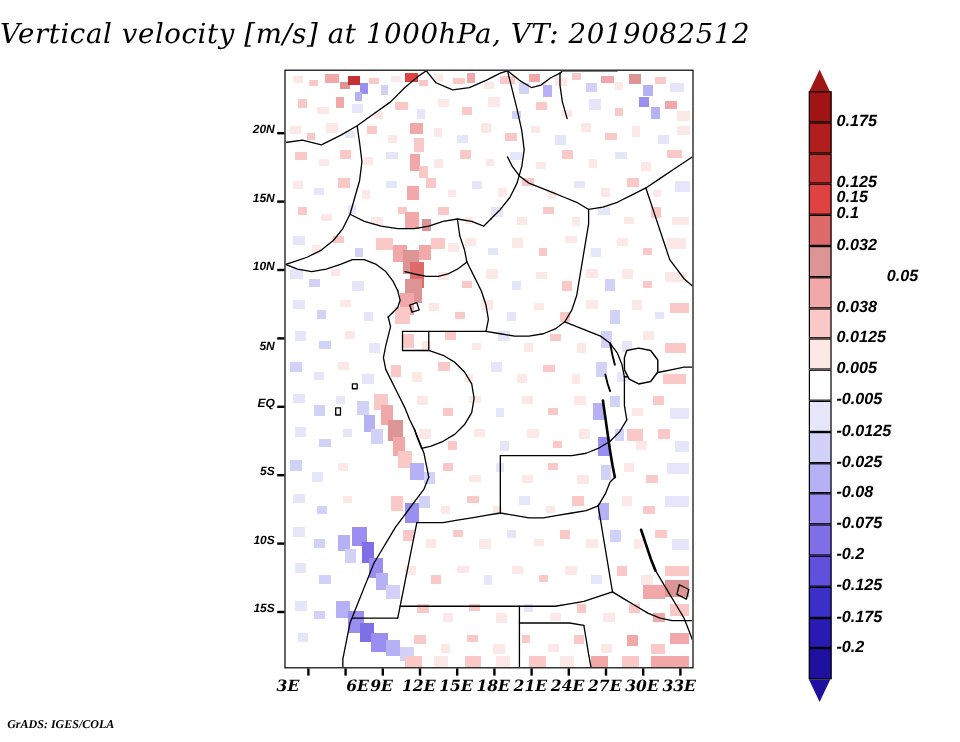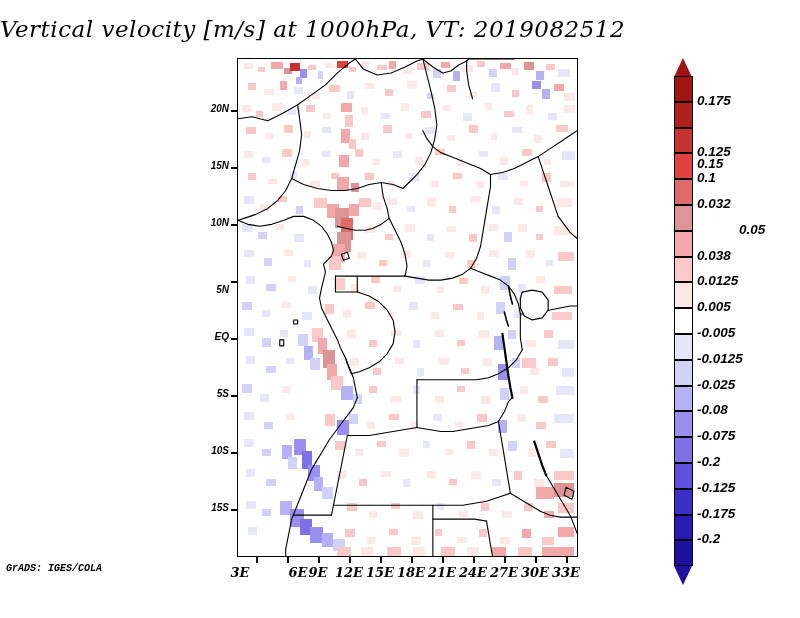--- a/index.html
+++ b/index.html
@@ -122,22 +122,22 @@
     font-weight: bold;
     font-size: 13.5px;
     color: #000000;
     white-space: nowrap;
   }
 
   
   #footer-credit {
     position: absolute;
     left: 6px;
-    top: 563px;
-    font-family: Liberation Mono, monospace;
+    top: 599px;
+    font-family: Liberation Serif, serif;
     font-style: italic;
     font-weight: bold;
     font-size: 10px;
     color: #000000;
     white-space: nowrap;
   }
 </style>
 </head>
 <body>
 

